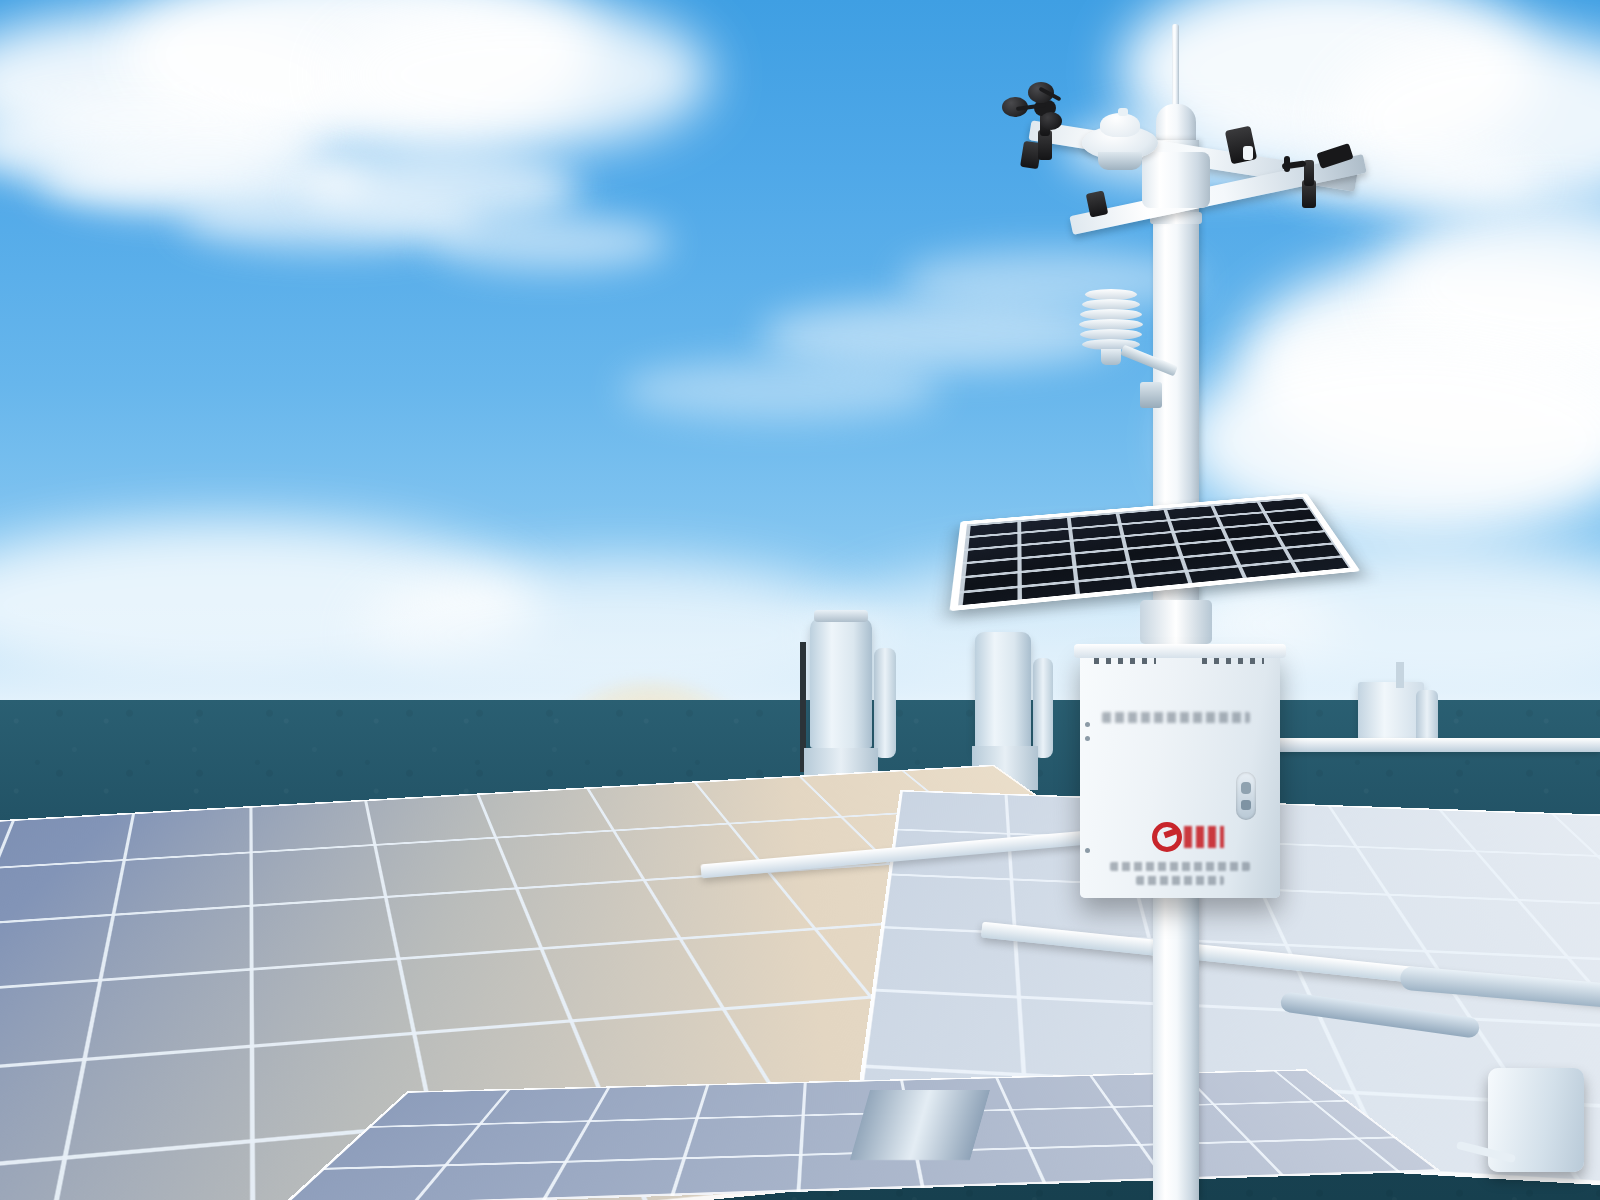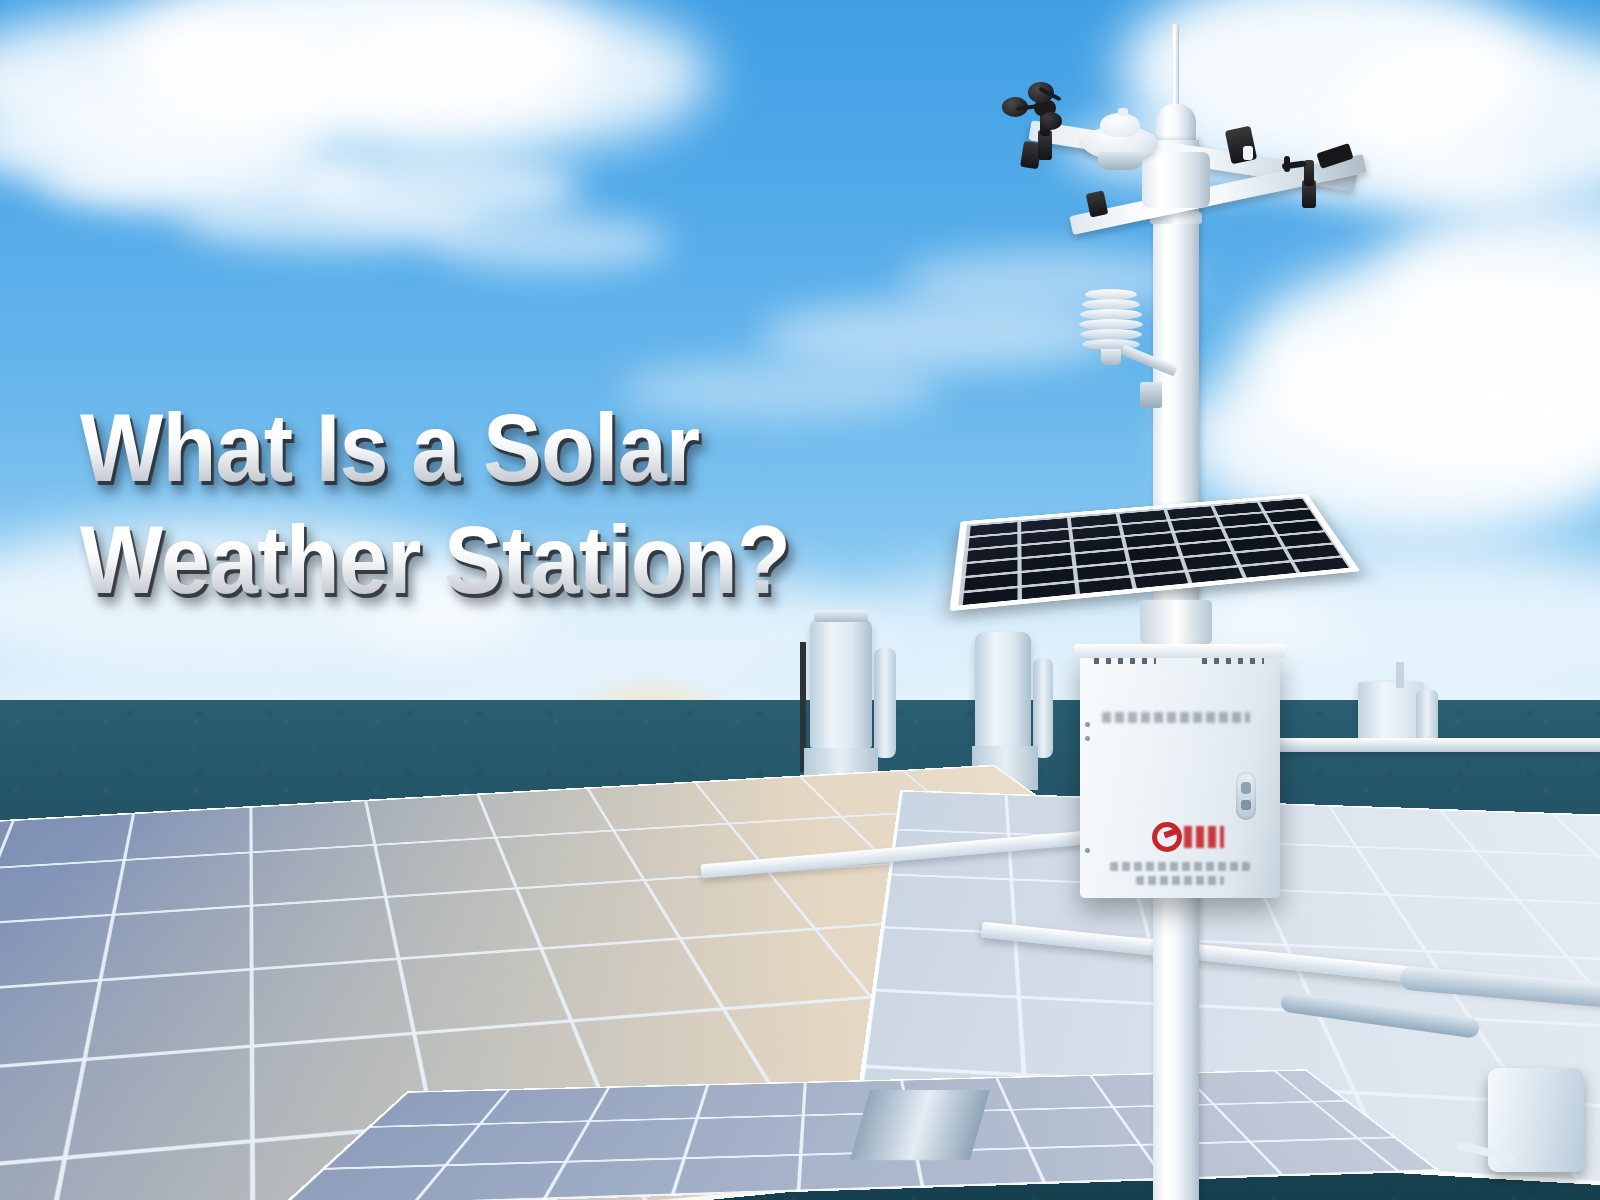--- a/index.html
+++ b/index.html
@@ -291,18 +291,14 @@
                   background:repeating-linear-gradient(90deg,#6f7a86 0 8px,transparent 8px 12px);filter:blur(1.3px);opacity:.55;"></div>
       <div class="layer" style="left:56px;top:226px;width:88px;height:9px;border-radius:2px;
                   background:repeating-linear-gradient(90deg,#6f7a86 0 8px,transparent 8px 12px);filter:blur(1.3px);opacity:.55;"></div>
     </div>
 
     <div class="layer" style="left:1074px;top:644px;width:212px;height:14px;border-radius:4px;
                 background:linear-gradient(180deg,#ffffff,#d6e1ea);"></div>
 
   </div>
 
-  <div id="title">
-    <div class="tline">What Is a Solar</div>
-    <div class="tline">Weather Station?</div>
-  </div>
 
 </div>
 
 </body></html>

